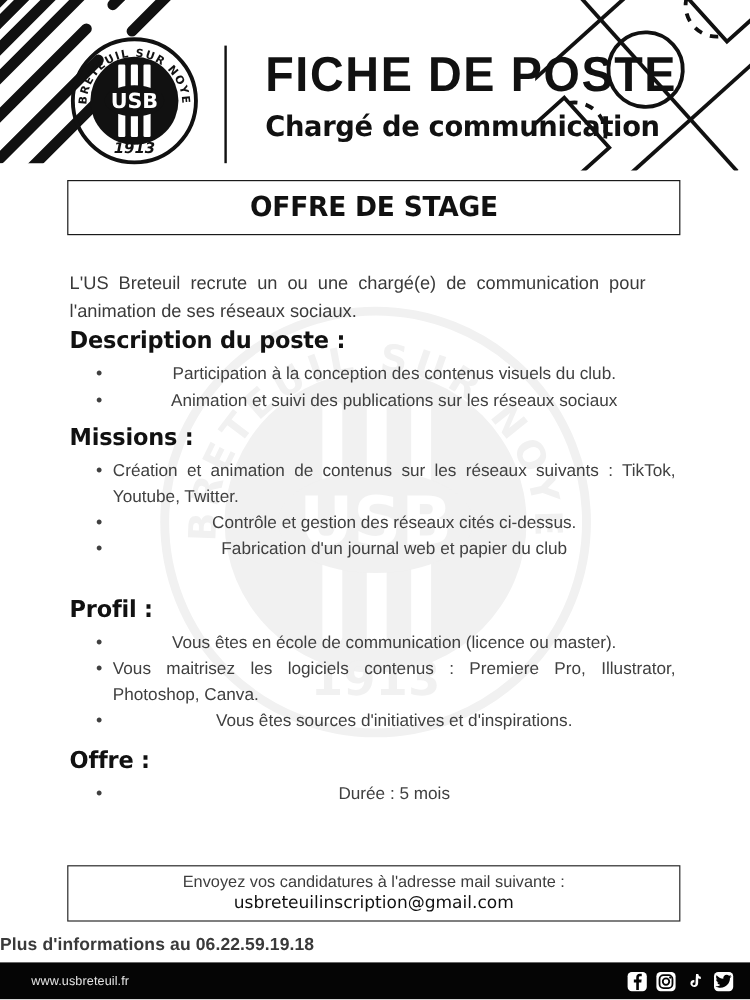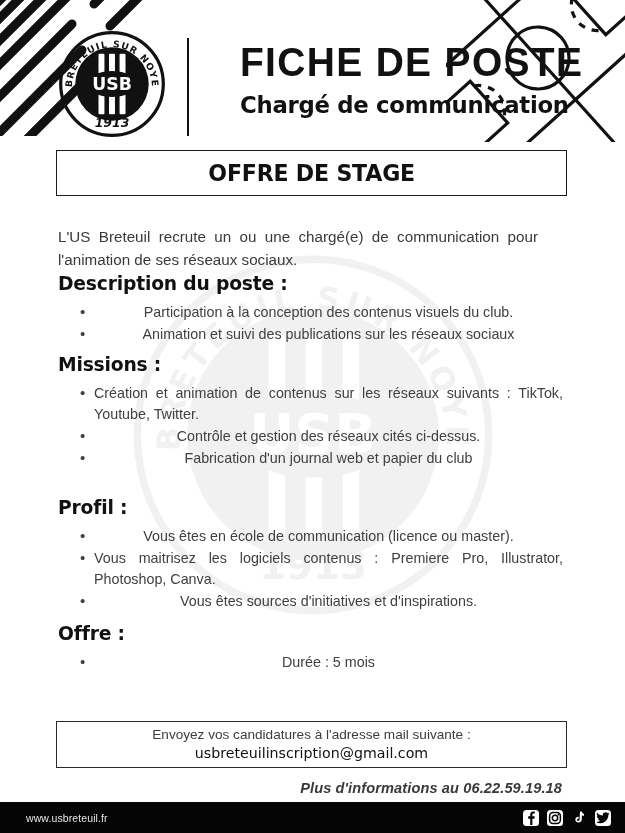--- a/index.html
+++ b/index.html
@@ -74,21 +74,20 @@
     top: 38px;
     width: 2px;
     height: 98px;
     background: #111111;
   }
   .title-block {
     position: absolute;
     left: 221px;
     top: 42px;
     z-index: 4;
-    margin-left: 19px;
   }
   .main-title {
     font-family: "Liberation Sans Narrow", "Liberation Sans", sans-serif;
     font-weight: bold;
     font-size: 41px;
     letter-spacing: 1.4px;
     line-height: 1;
     color: #111111;
     transform: scaleX(0.95);
     transform-origin: left center;
@@ -219,24 +218,23 @@
     font-size: 14.2px;
     color: #111111;
     line-height: 1.35;
     margin-top: 1px;
   }
   .more-info {
     position: absolute;
     left: 0;
     top: 780px;
     width: 562px;
-    text-align: right;
+    text-align: left;
     font-family: "Liberation Sans Narrow", "Liberation Sans", sans-serif;
     font-weight: bold;
-    font-style: italic;
     font-size: 14.6px;
     color: #3a3a3a;
     letter-spacing: 0.1px;
     z-index: 2;
   }
 
   
   .footer {
     position: absolute;
     left: 0;

